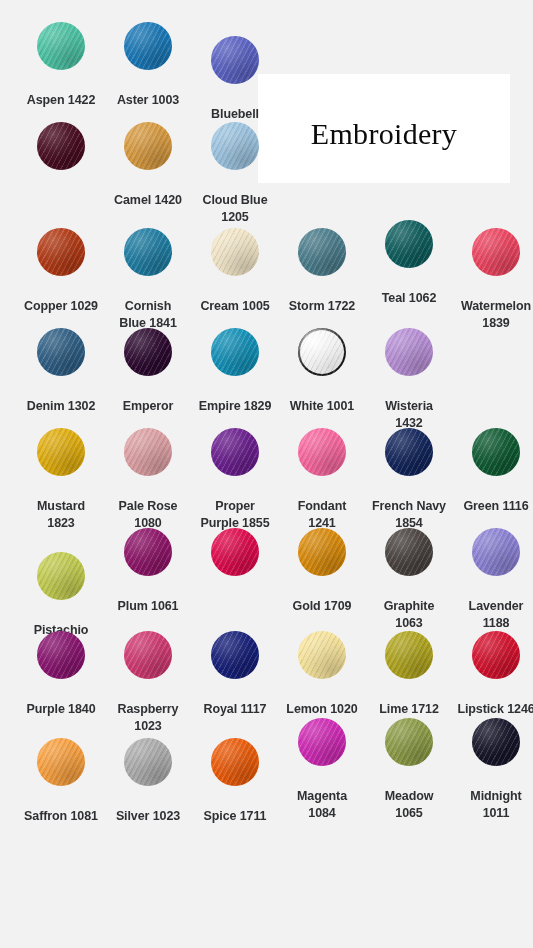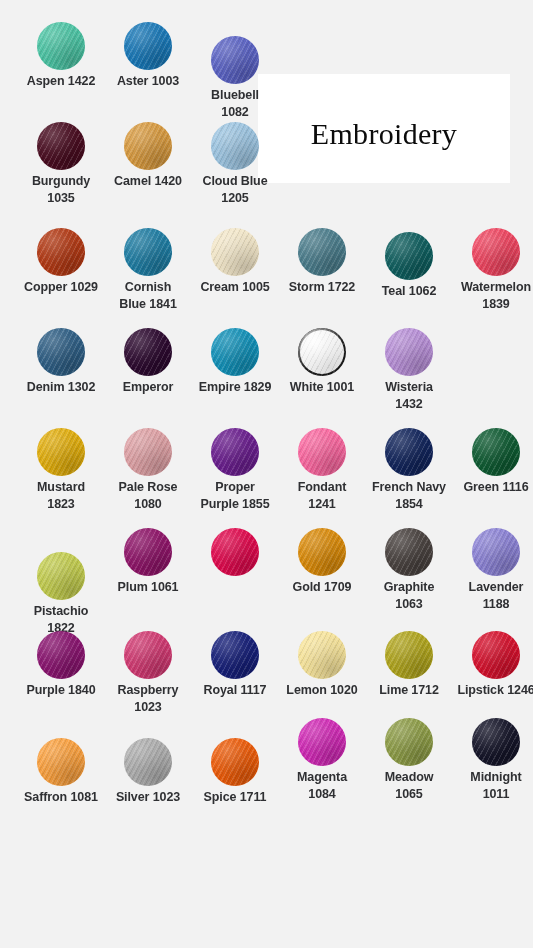--- a/index.html
+++ b/index.html
@@ -98,21 +98,21 @@
   .ball.outlined {
     box-shadow: inset 0 0 0 2px #1b1b1b;
   }
   .ball.outlined::after {
     background:
       radial-gradient(circle at 34% 28%, rgba(255,255,255,0.9) 0%, rgba(255,255,255,0.3) 40%, rgba(255,255,255,0) 62%),
       radial-gradient(circle at 72% 80%, rgba(0,0,0,0.10) 0%, rgba(0,0,0,0.03) 46%, rgba(0,0,0,0) 72%);
   }
 
   .label {
-    margin-top: 3px;
+    margin-top: 22px;
     font-family: "Liberation Sans", sans-serif;
     font-size: 12.5px;
     font-weight: bold;
     line-height: 1.34;
     color: #2f3033;
     letter-spacing: -0.1px;
     white-space: pre-line;
   }
 </style>
 </head>
@@ -133,22 +133,20 @@
         <div class="ball" style="background: rgb(26, 121, 184);"></div>
         <div class="label">Aster 1003</div>
       </div>
       <div class="swatch" style="left: 191px; top: 36px;">
         <div class="ball" style="background: rgb(91, 99, 196);"></div>
         <div class="label">Bluebell
 1082</div>
       </div>
       <div class="swatch" style="left: 17px; top: 122px;">
         <div class="ball" style="background: rgb(74, 13, 33);"></div>
-        <div class="label">Burgundy
-1035</div>
       </div>
       <div class="swatch" style="left: 104px; top: 122px;">
         <div class="ball" style="background: rgb(215, 154, 64);"></div>
         <div class="label">Camel 1420</div>
       </div>
       <div class="swatch" style="left: 191px; top: 122px;">
         <div class="ball" style="background: rgb(156, 196, 224);"></div>
         <div class="label">Cloud Blue
 1205</div>
       </div>
@@ -162,21 +160,21 @@
 Blue 1841</div>
       </div>
       <div class="swatch" style="left: 191px; top: 228px;">
         <div class="ball" style="background: rgb(242, 230, 200);"></div>
         <div class="label">Cream 1005</div>
       </div>
       <div class="swatch" style="left: 278px; top: 228px;">
         <div class="ball" style="background: rgb(75, 125, 140);"></div>
         <div class="label">Storm 1722</div>
       </div>
-      <div class="swatch" style="left: 365px; top: 232px;">
+      <div class="swatch" style="left: 365px; top: 220px;">
         <div class="ball" style="background: rgb(15, 95, 95);"></div>
         <div class="label">Teal 1062</div>
       </div>
       <div class="swatch" style="left: 452px; top: 228px;">
         <div class="ball" style="background: rgb(238, 69, 96);"></div>
         <div class="label">Watermelon
 1839</div>
       </div>
       <div class="swatch" style="left: 17px; top: 328px;">
         <div class="ball" style="background: rgb(47, 95, 133);"></div>

